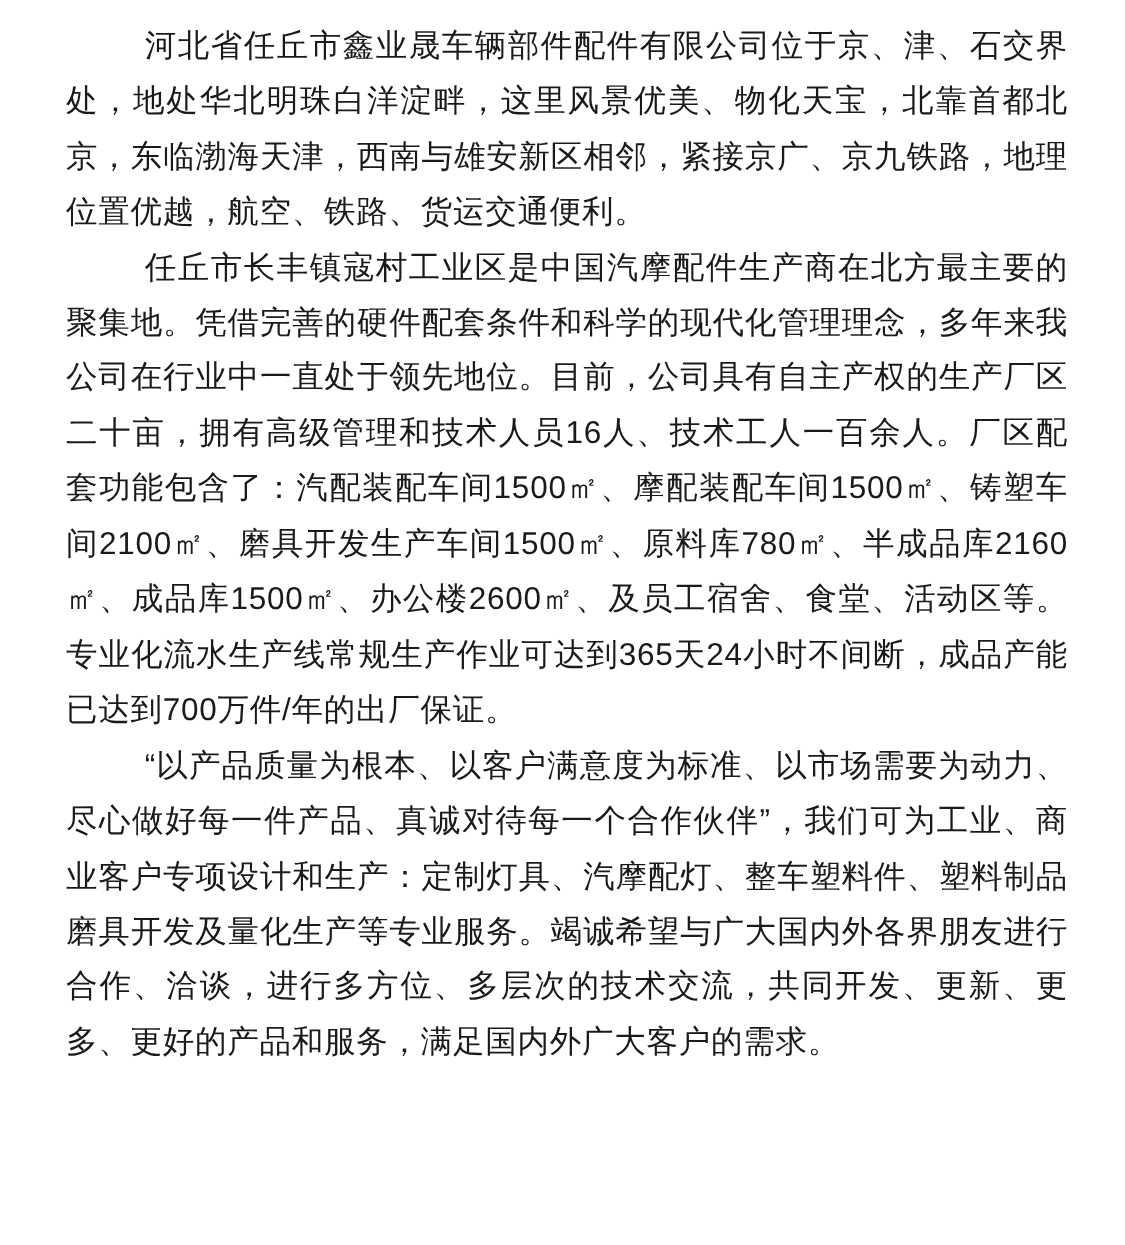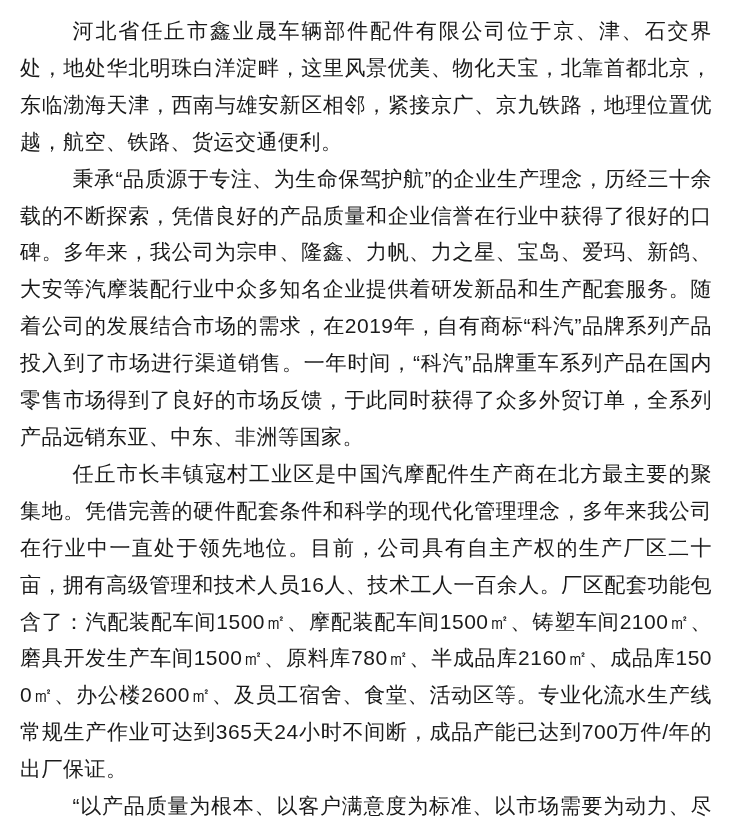--- a/index.html
+++ b/index.html
@@ -10,36 +10,35 @@
   body {
     width: 750px;
     height: 830px;
     overflow: hidden;
     font-family: "Liberation Sans", "DejaVu Sans", sans-serif;
   }
   .page {
     box-sizing: border-box;
     width: 750px;
     height: 830px;
-    padding: 13px 38px 0 20px;
+    padding: 13px 38px 0 44px;
     background: #ffffff;
   }
   .para {
     margin: 0;
     padding: 0;
     font-size: 21px;
     line-height: 36.9px;
     color: #1a1a1a;
     text-align: justify;
     text-indent: 2.5em;
     word-break: break-all;
     letter-spacing: 0.5px;
   }
 </style>
 </head>
 <body>
 
 <div class="page">
   <p class="para">河北省任丘市鑫业晟车辆部件配件有限公司位于京、津、石交界处，地处华北明珠白洋淀畔，这里风景优美、物化天宝，北靠首都北京，东临渤海天津，西南与雄安新区相邻，紧接京广、京九铁路，地理位置优越，航空、铁路、货运交通便利。</p>
-  <p class="para">秉承“品质源于专注、为生命保驾护航”的企业生产理念，历经三十余载的不断探索，凭借良好的产品质量和企业信誉在行业中获得了很好的口碑。多年来，我公司为宗申、隆鑫、力帆、力之星、宝岛、爱玛、新鸽、大安等汽摩装配行业中众多知名企业提供着研发新品和生产配套服务。随着公司的发展结合市场的需求，在2019年，自有商标“科汽”品牌系列产品投入到了市场进行渠道销售。一年时间，“科汽”品牌重车系列产品在国内零售市场得到了良好的市场反馈，于此同时获得了众多外贸订单，全系列产品远销东亚、中东、非洲等国家。</p>
   <p class="para">任丘市长丰镇寇村工业区是中国汽摩配件生产商在北方最主要的聚集地。凭借完善的硬件配套条件和科学的现代化管理理念，多年来我公司在行业中一直处于领先地位。目前，公司具有自主产权的生产厂区二十亩，拥有高级管理和技术人员16人、技术工人一百余人。厂区配套功能包含了：汽配装配车间1500㎡、摩配装配车间1500㎡、铸塑车间2100㎡、磨具开发生产车间1500㎡、原料库780㎡、半成品库2160㎡、成品库1500㎡、办公楼2600㎡、及员工宿舍、食堂、活动区等。专业化流水生产线常规生产作业可达到365天24小时不间断，成品产能已达到700万件/年的出厂保证。</p>
   <p class="para">“以产品质量为根本、以客户满意度为标准、以市场需要为动力、尽心做好每一件产品、真诚对待每一个合作伙伴”，我们可为工业、商业客户专项设计和生产：定制灯具、汽摩配灯、整车塑料件、塑料制品磨具开发及量化生产等专业服务。竭诚希望与广大国内外各界朋友进行合作、洽谈，进行多方位、多层次的技术交流，共同开发、更新、更多、更好的产品和服务，满足国内外广大客户的需求。</p>
 </div>
 
 </body></html>

